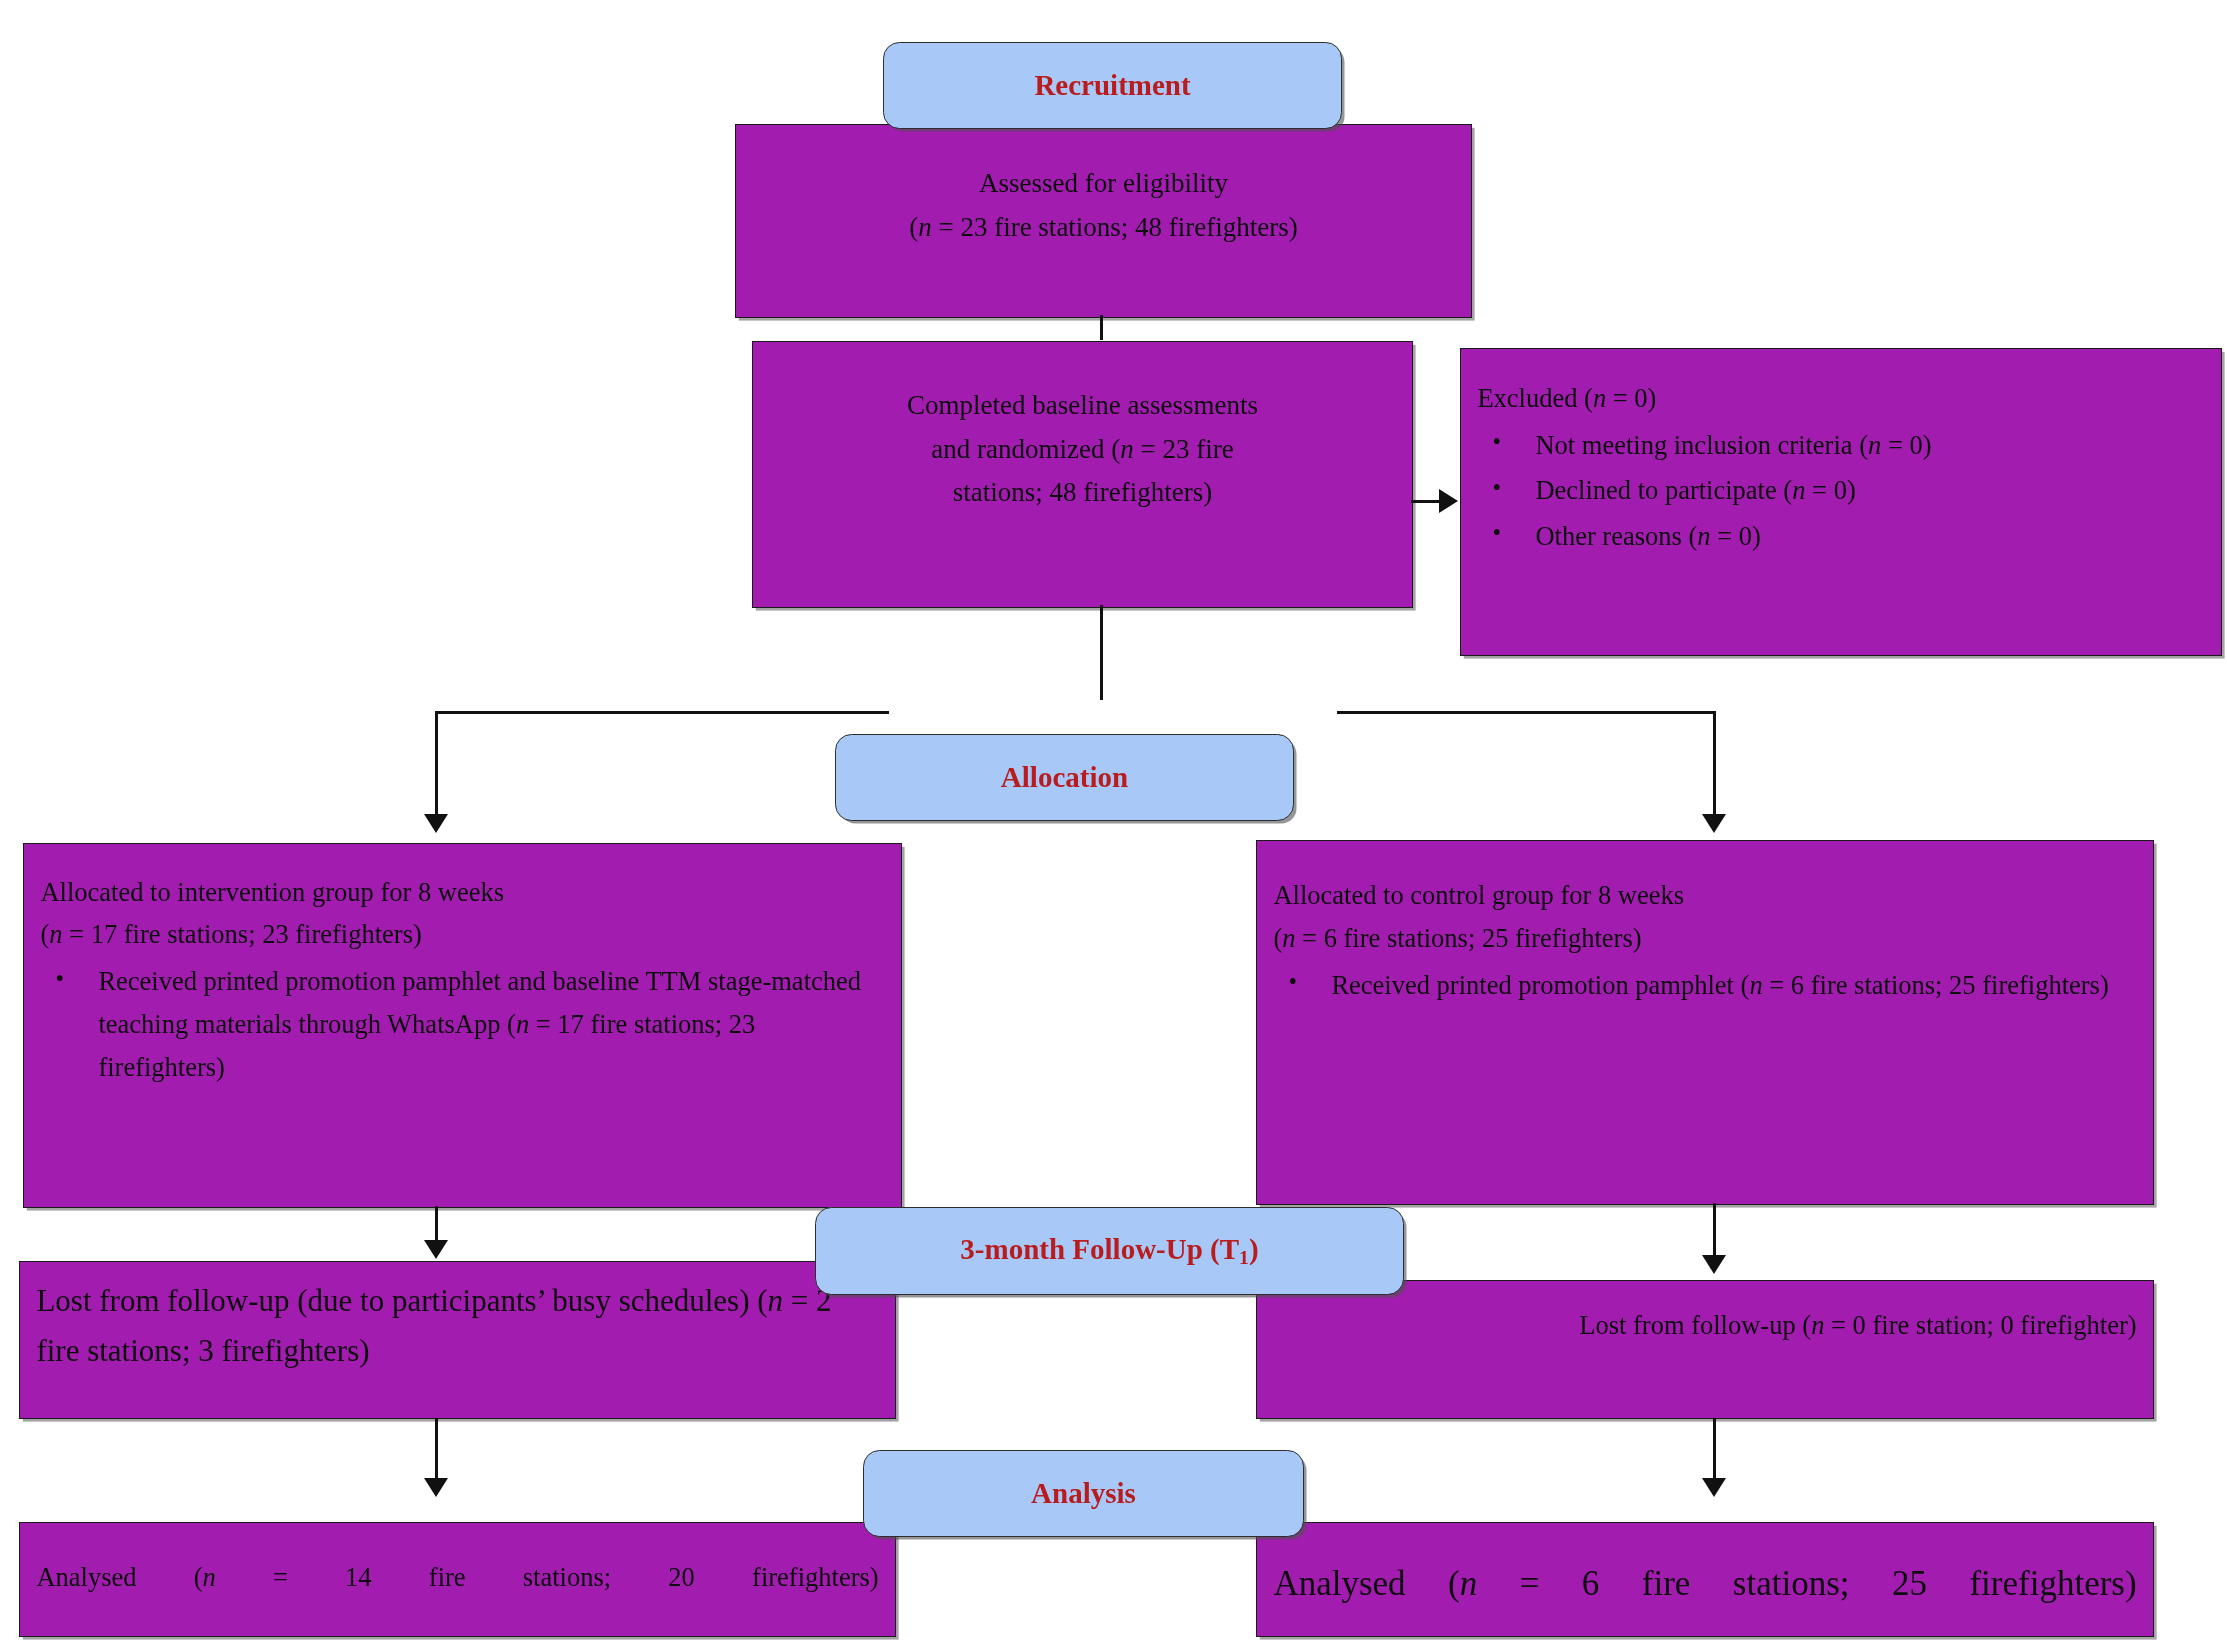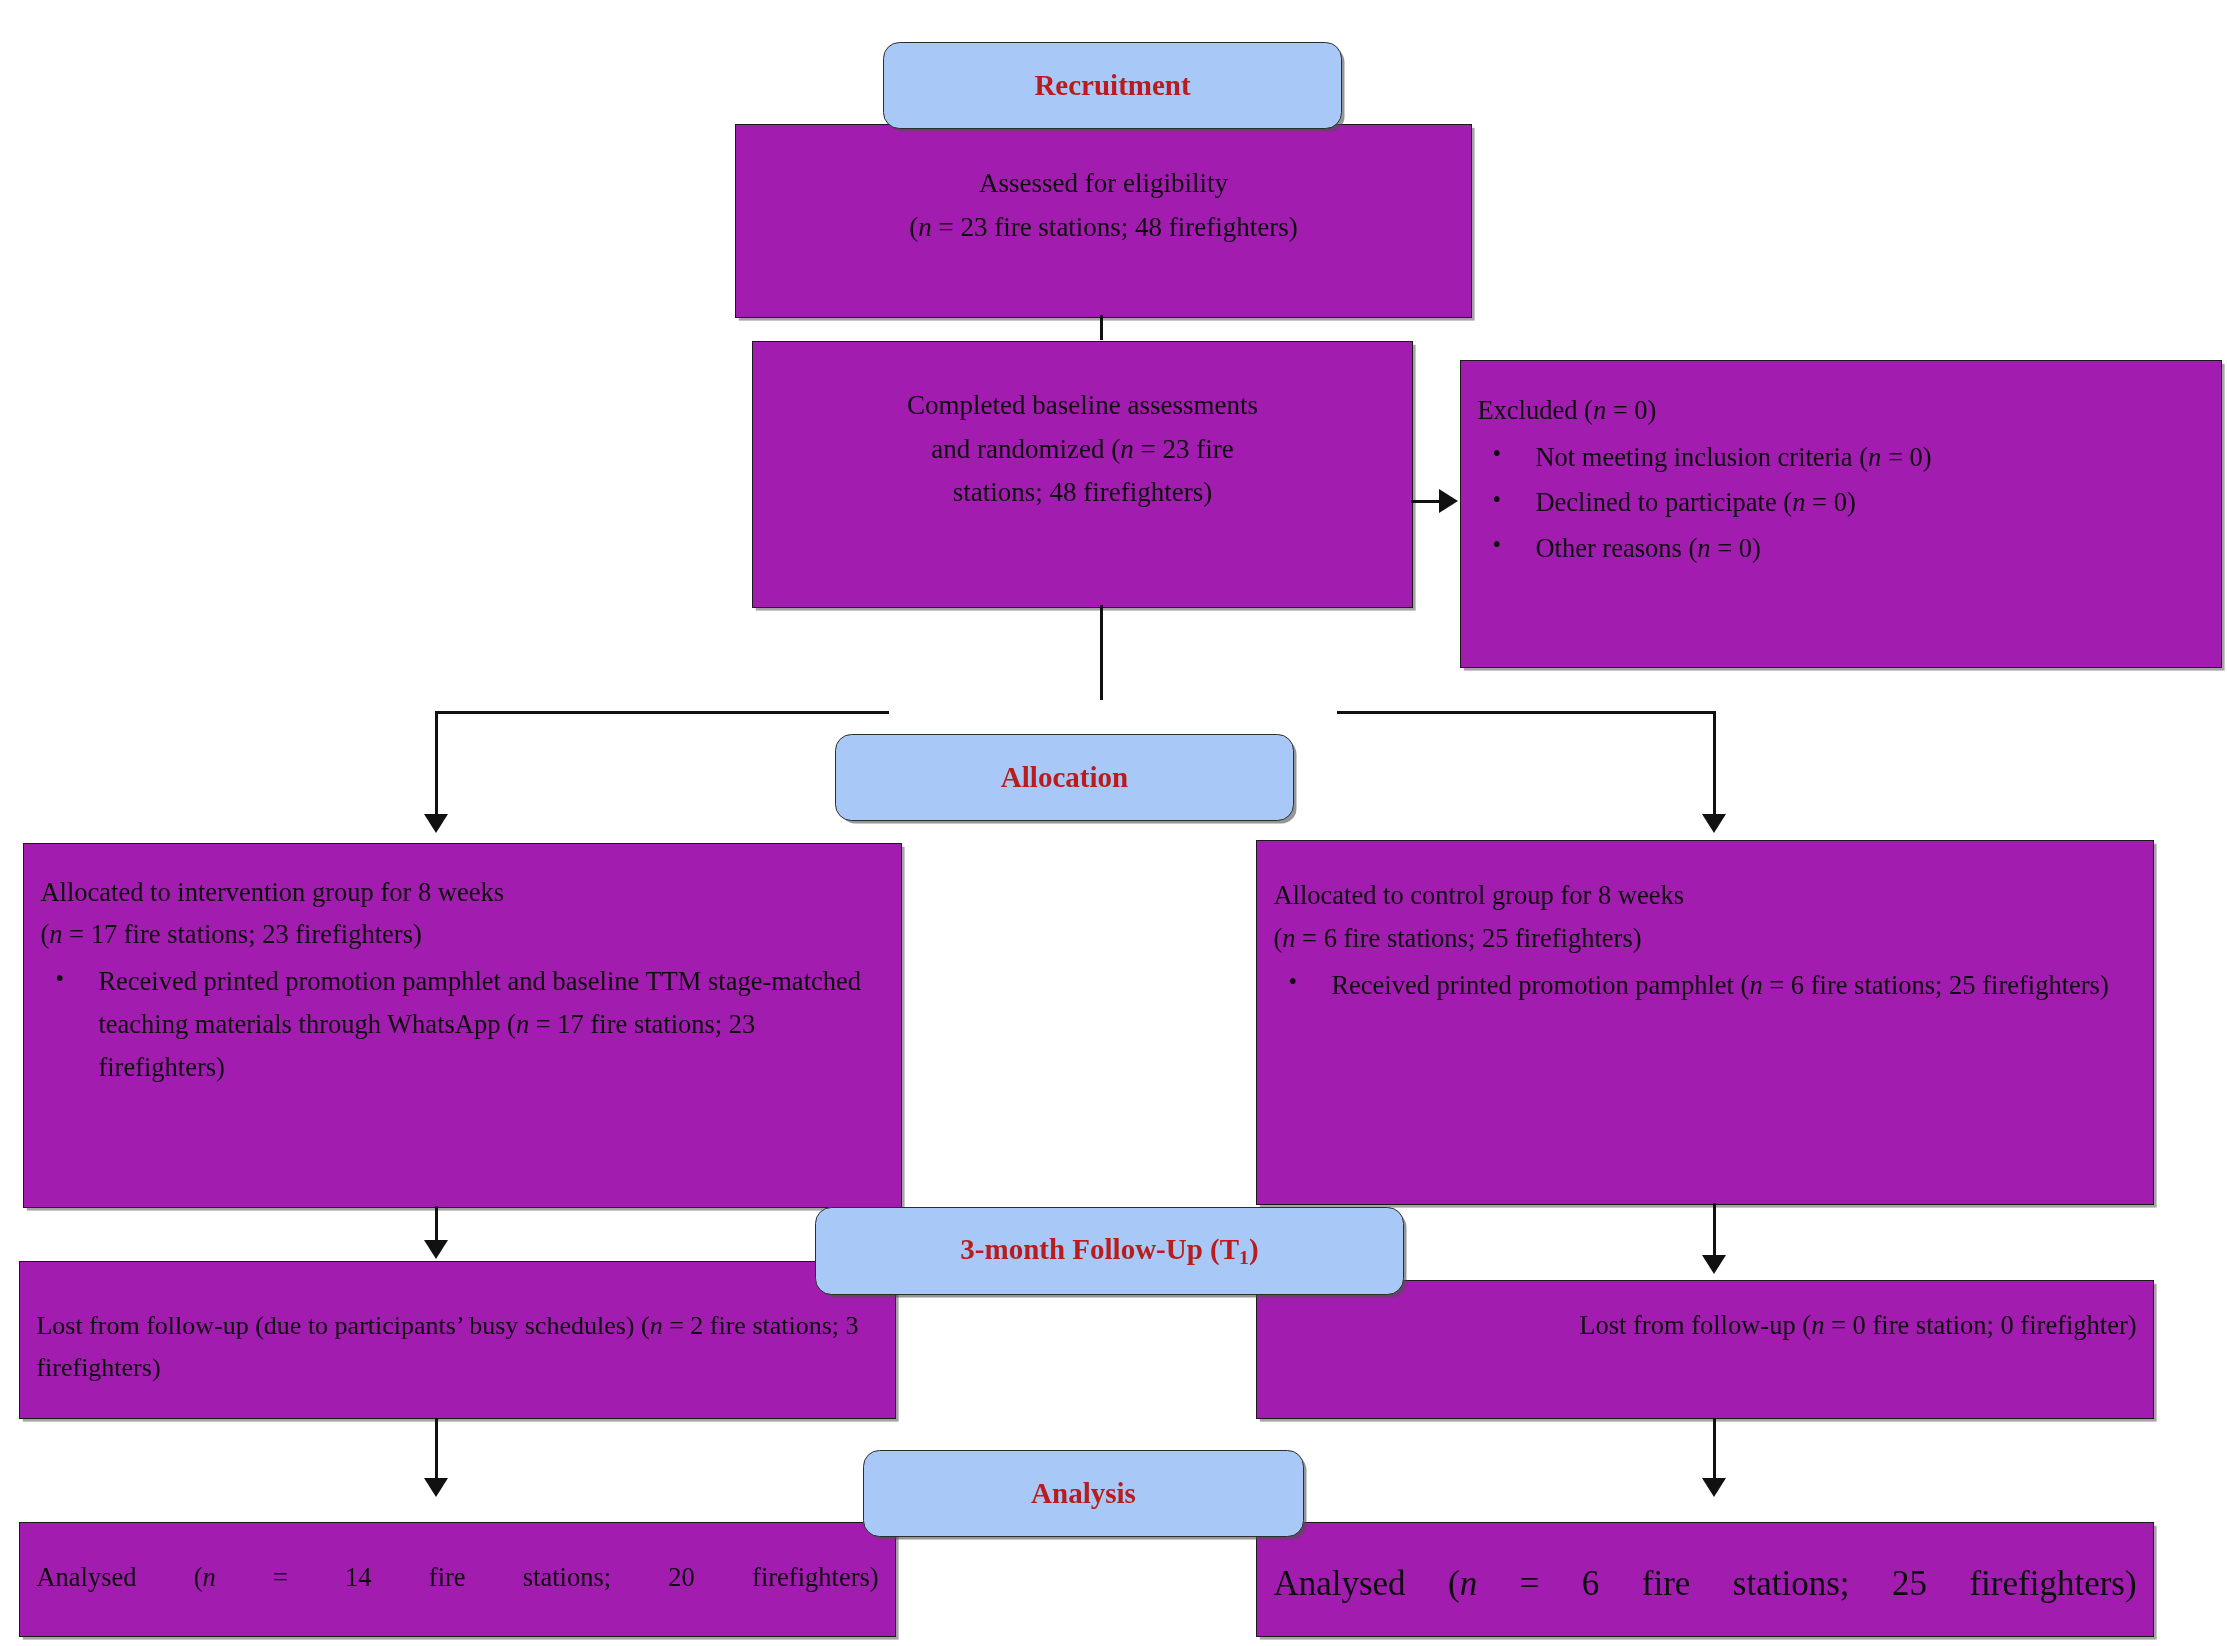--- a/index.html
+++ b/index.html
@@ -110,21 +110,21 @@
   </div>
 
   <div class="box" style="left:752px;top:341px;width:661px;height:267px;">
     <div class="boxtext ctr" style="top:42px;font-size:27px;">
       <div>Completed baseline assessments</div>
       <div><span>and randomized (</span><span class="it">n</span><span> = 23 fire</span></div>
       <div>stations; 48 firefighters)</div>
     </div>
   </div>
 
-  <div class="box" style="left:1460px;top:348px;width:762px;height:308px;margin-top:12px;">
+  <div class="box" style="left:1460px;top:348px;width:762px;height:308px;">
     <div class="boxtext" style="top:28px;font-size:26.5px;padding:0 16.4px;">
       <div><span>Excluded (</span><span class="it">n</span><span> = 0)</span></div>
       <ul class="bul">
         <li><span>Not meeting inclusion criteria (</span><span class="it">n</span><span> = 0)</span></li>
         <li><span>Declined to participate (</span><span class="it">n</span><span> = 0)</span></li>
         <li><span>Other reasons (</span><span class="it">n</span><span> = 0)</span></li>
       </ul>
     </div>
   </div>
 
@@ -162,21 +162,21 @@
   <div class="vline" style="left:435px;top:1206px;height:39px;"></div>
   <div class="arrow-d" style="left:424px;top:1240px;"></div>
   <div class="vline" style="left:1713px;top:1203px;height:55px;"></div>
   <div class="arrow-d" style="left:1702px;top:1255px;"></div>
 
   <div class="banner" style="left:815px;top:1171px;width:589px;height:88px;font-size:29px;">
     <span><span>3-month Follow-Up (T</span><sub>1</sub><span>)</span></span>
   </div>
 
   <div class="box" style="left:19px;top:1261px;width:877px;height:158px;">
-    <div class="boxtext" style="top:43px;font-size:26px;padding:0 16.4px;">
+    <div class="boxtext" style="top:14px;font-size:31px;padding:0 16.4px;">
       <span>Lost from follow-up (due to participants’ busy schedules) (</span><span class="it">n</span><span> = 2 fire stations; 3 firefighters)</span>
     </div>
   </div>
 
   <div class="box" style="left:1256px;top:1280px;width:898px;height:139px;">
     <div class="boxtext" style="top:23px;font-size:26.5px;padding:0 16.4px;text-align:right;">
       <span>Lost from follow-up (</span><span class="it">n</span><span> = 0 fire station; 0 firefighter)</span>
     </div>
   </div>
 

